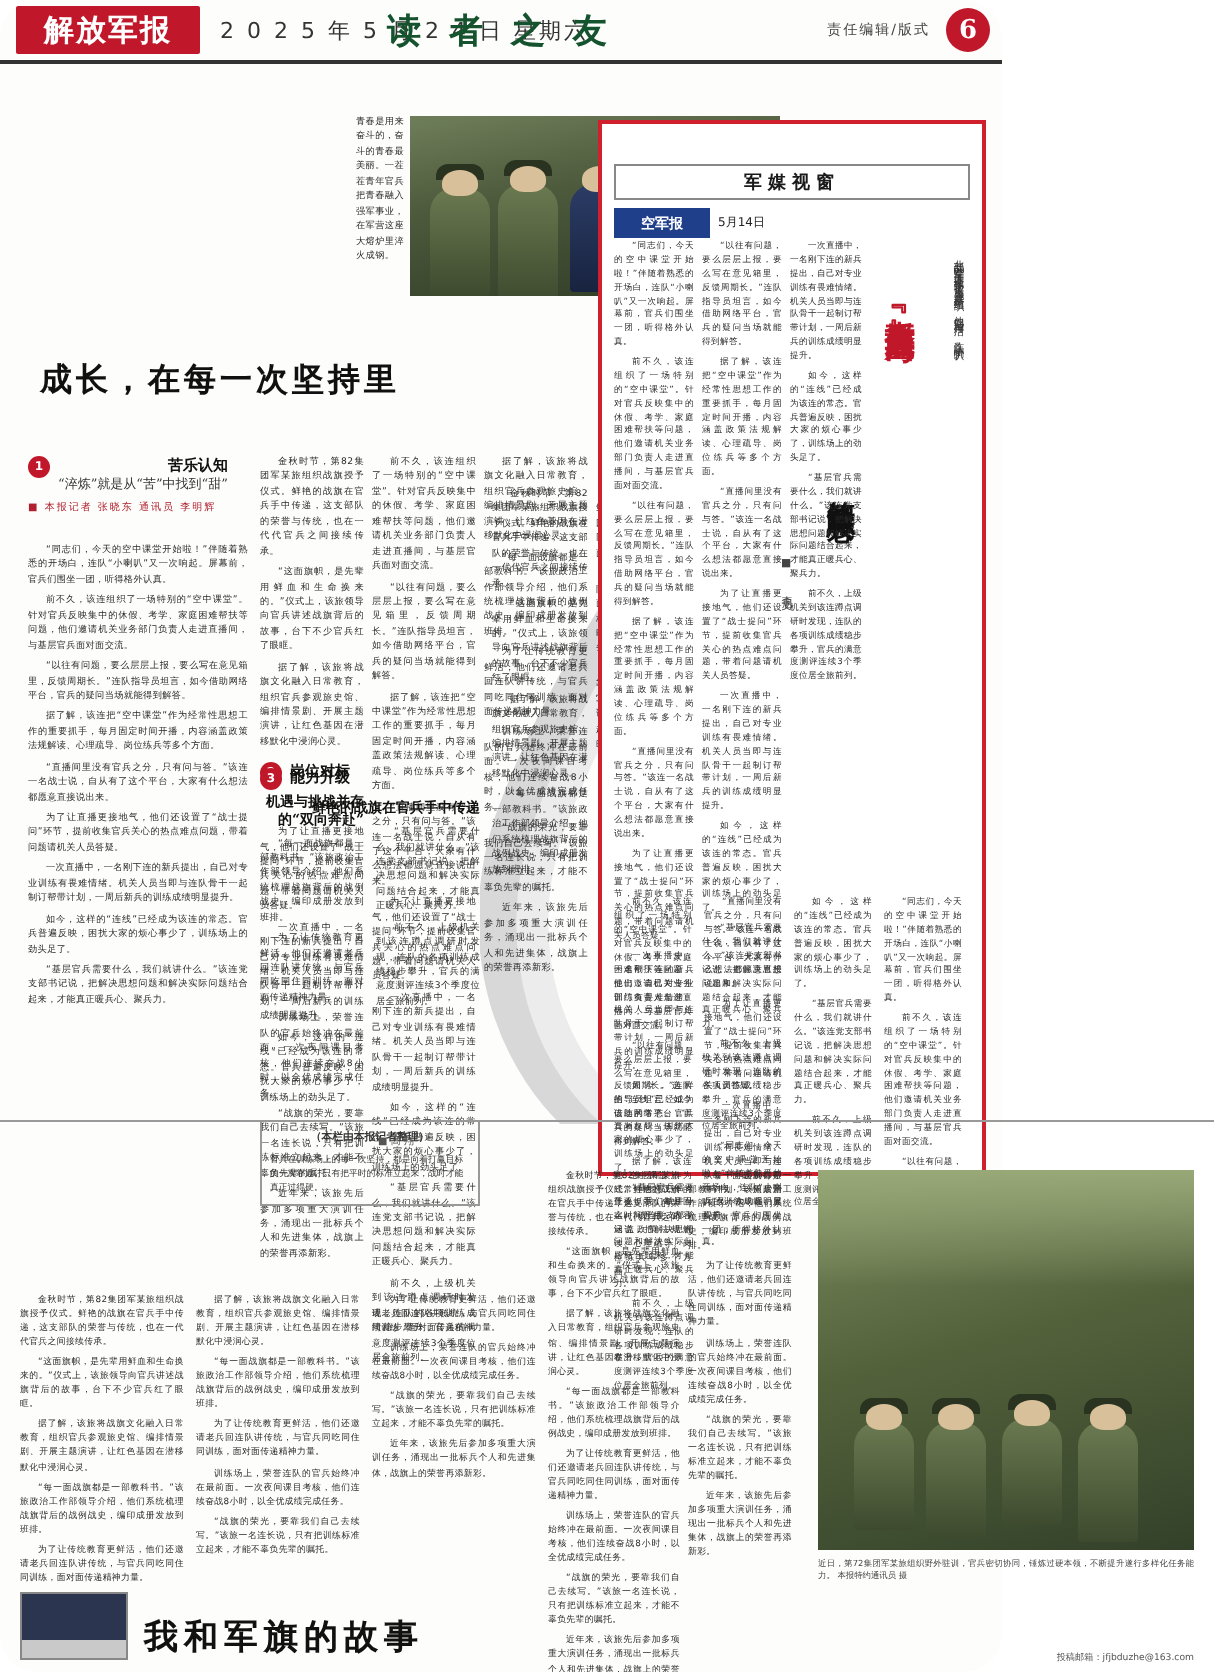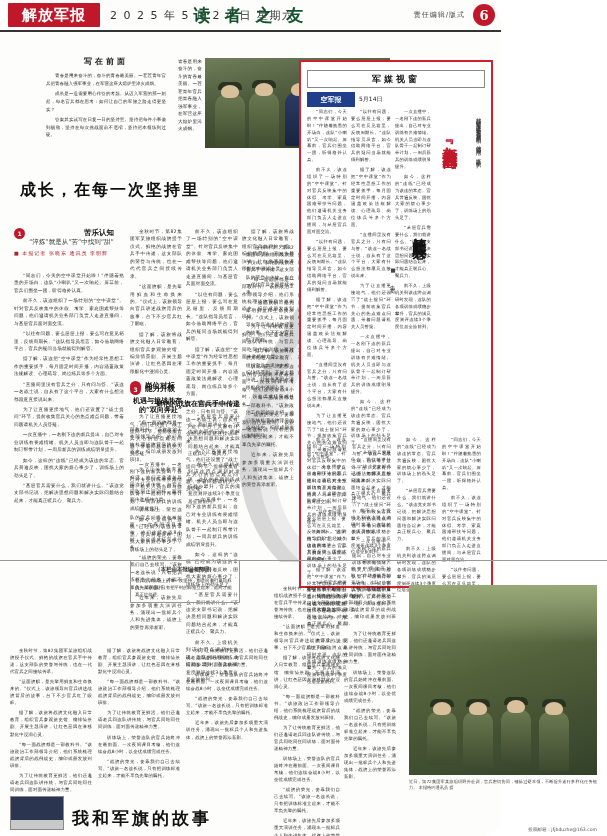--- a/index.html
+++ b/index.html
@@ -174,21 +174,21 @@
   .byline { font-size:4.6px; text-align:right; color:#555; margin-top:2px; }
 
   
   .media-col {
     position:absolute; right:8px; top:28px;
     width:194px; height:528px;
     border:2px solid #d01f2d;
     background:#fff;
   }
   .media-hd {
-    height:18px; margin:8px 6px 2px 6px;
+    height:18px; margin:20px 6px 2px 6px;
     border:1px solid #888;
     display:flex; align-items:center; justify-content:center;
     font-size:9px; font-weight:bold; letter-spacing:3px;
     font-family:Liberation Serif, serif;
   }
   .media-top {
     display:flex; gap:4px; padding:2px 6px 0 6px; align-items:center;
   }
   .mini-logo {
     width:48px; height:15px; background:#1f3f8a; color:#fff;
@@ -291,28 +291,20 @@
 
   <div class="upper">
 
     <div class="swoosh">
       <svg width="170" height="410" viewBox="0 0 170 410">
         <path d="M150,0 C120,110 60,150 20,260 C0,320 20,380 60,410" fill="none" stroke="#d8d8d8" stroke-width="26"></path>
         <path d="M162,0 C134,112 74,154 34,262 C14,322 34,382 74,410" fill="none" stroke="#ececec" stroke-width="16"></path>
       </svg>
     </div>
 
-    <div class="writing-ahead">
-      <div class="wa-title">写在前面</div>
-      <div class="wa-body">
-        <p>青春是用来奋斗的，奋斗的青春最美丽。一茬茬青年官兵把青春融入强军事业，在军营这座大熔炉里淬火成钢。</p>
-        <p>成长是一道需要用心作答的考题。从迈入军营的那一刻起，每名官兵都在思考：如何让自己的军旅之路走得更坚实？</p>
-        <p>答案其实就写在日复一日的坚持里。坚持把每件小事做到极致，坚持在每次挑战面前不退缩，坚持把本领练到过硬。</p>
-      </div>
-    </div>
 
     <div style="position:absolute;left:178px;top:26px;width:24px;">
       <div class="col-text">青春是用来奋斗的，奋斗的青春最美丽。一茬茬青年官兵把青春融入强军事业，在军营这座大熔炉里淬火成钢。</div>
     </div>
 
     <div class="photo-main">
       <div class="soldier cap" style="left:10px;"></div>
       <div class="soldier cap" style="left:44px;bottom:-4px;height:60px;"></div>
       <div class="soldier" style="left:80px;bottom:2px;background:linear-gradient(180deg,#2b3c66,#18233f);"></div>
       <div class="soldier cap" style="left:114px;"></div>

